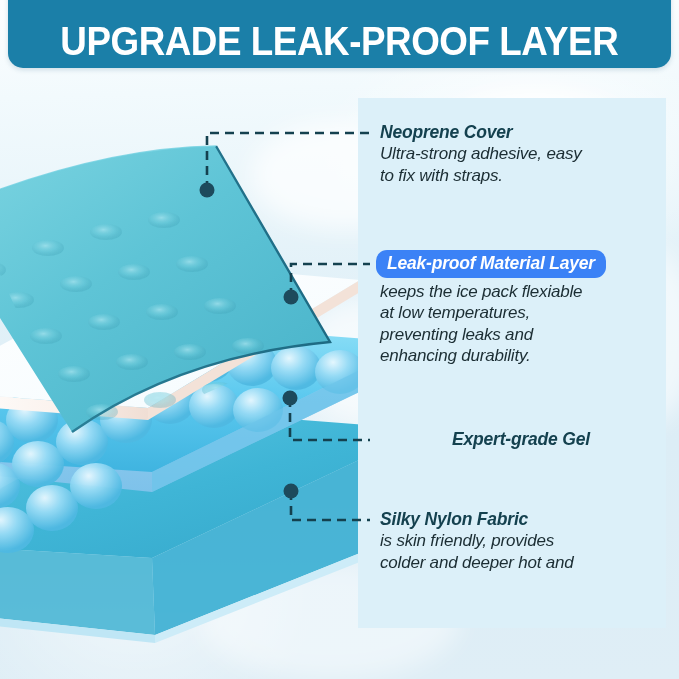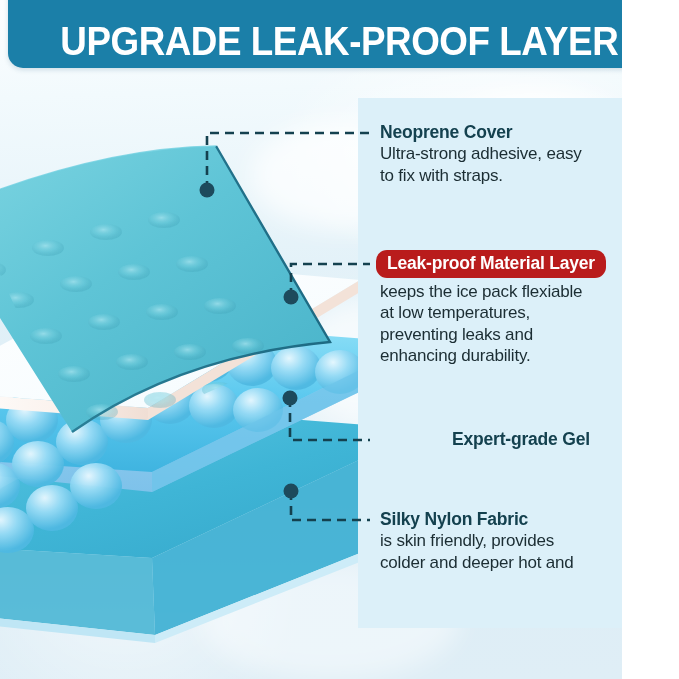--- a/index.html
+++ b/index.html
@@ -5,21 +5,21 @@
   * { margin:0; padding:0; box-sizing:border-box; }
 
   html, body {
     width:679px; height:679px;
     overflow:hidden;
     font-family:"Liberation Sans", sans-serif;
   }
 
   #stage {
     position:relative;
-    width:622px; height:679px;
+    width:679px; height:679px;
     background:
       radial-gradient(ellipse 300px 180px at 78% 22%, rgba(255,255,255,0.95), rgba(255,255,255,0) 70%),
       radial-gradient(ellipse 260px 200px at 20% 88%, rgba(255,255,255,0.55), rgba(255,255,255,0) 70%),
       radial-gradient(ellipse 340px 220px at 60% 62%, rgba(255,255,255,0.5), rgba(255,255,255,0) 72%),
       linear-gradient(178deg, #fdfeff 0%, #f2fafd 14%, #e2f1f8 42%, #dcedf6 66%, #dfeef6 100%);
     overflow:hidden;
   }
 
   
   .ice {
@@ -51,20 +51,21 @@
     white-space:nowrap;
     line-height:1;
   }
 
   
   #text-panel {
     position:absolute;
     left:358px; top:98px;
     width:308px; height:530px;
     background:#dcf0f9;
+    font-style:italic;
   }
 
   .block { position:absolute; left:22px; width:282px; }
   .lead {
     color:#14414f;
     font-weight:bold;
     font-size:17.5px;
     line-height:1.2;
     letter-spacing:-0.2px;
     white-space:nowrap;
@@ -72,21 +73,21 @@
   .body-txt {
     color:#1b2d33;
     font-size:17px;
     line-height:1.27;
     letter-spacing:-0.2px;
   }
   .body-txt div { white-space:nowrap; }
 
   .pill {
     display:inline-block;
-    background:#b91c1c;
+    background:#3b82f6;
     color:#ffffff;
     font-weight:bold;
     font-size:17.5px;
     letter-spacing:-0.2px;
     padding:3px 11px 4px 11px;
     border-radius:11px;
     margin-left:-4px;
     white-space:nowrap;
     line-height:1.18;
   }

